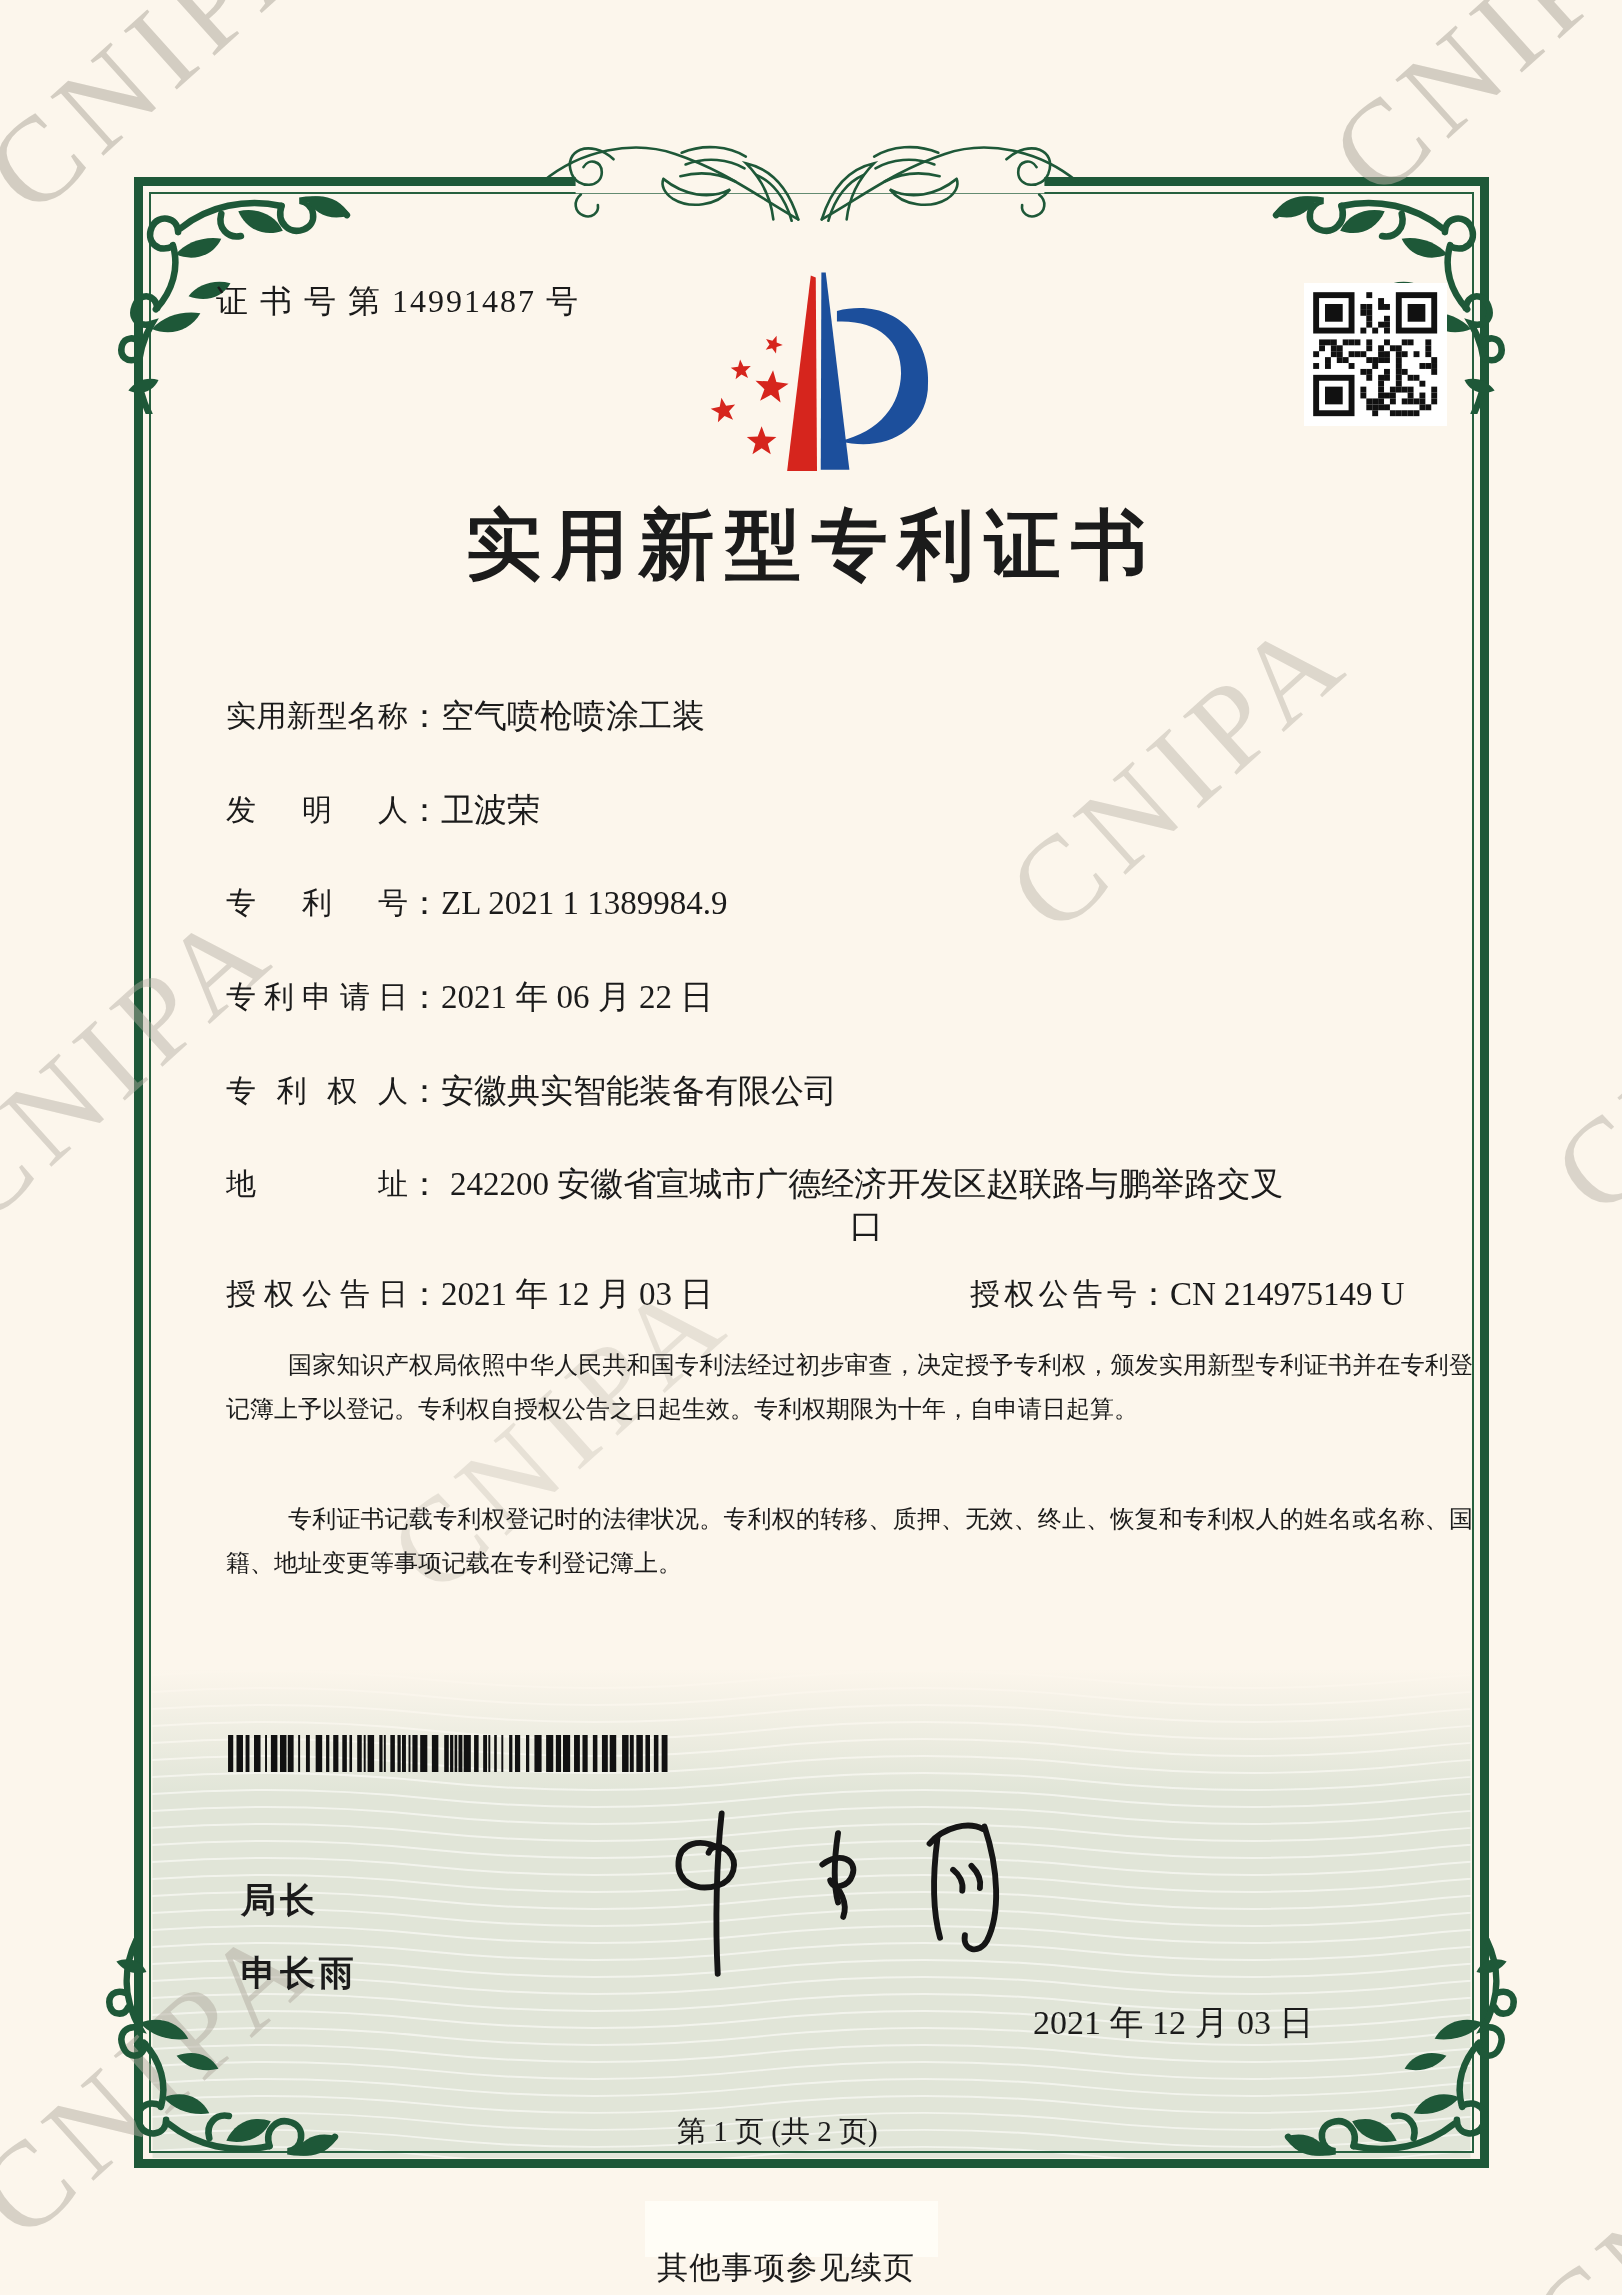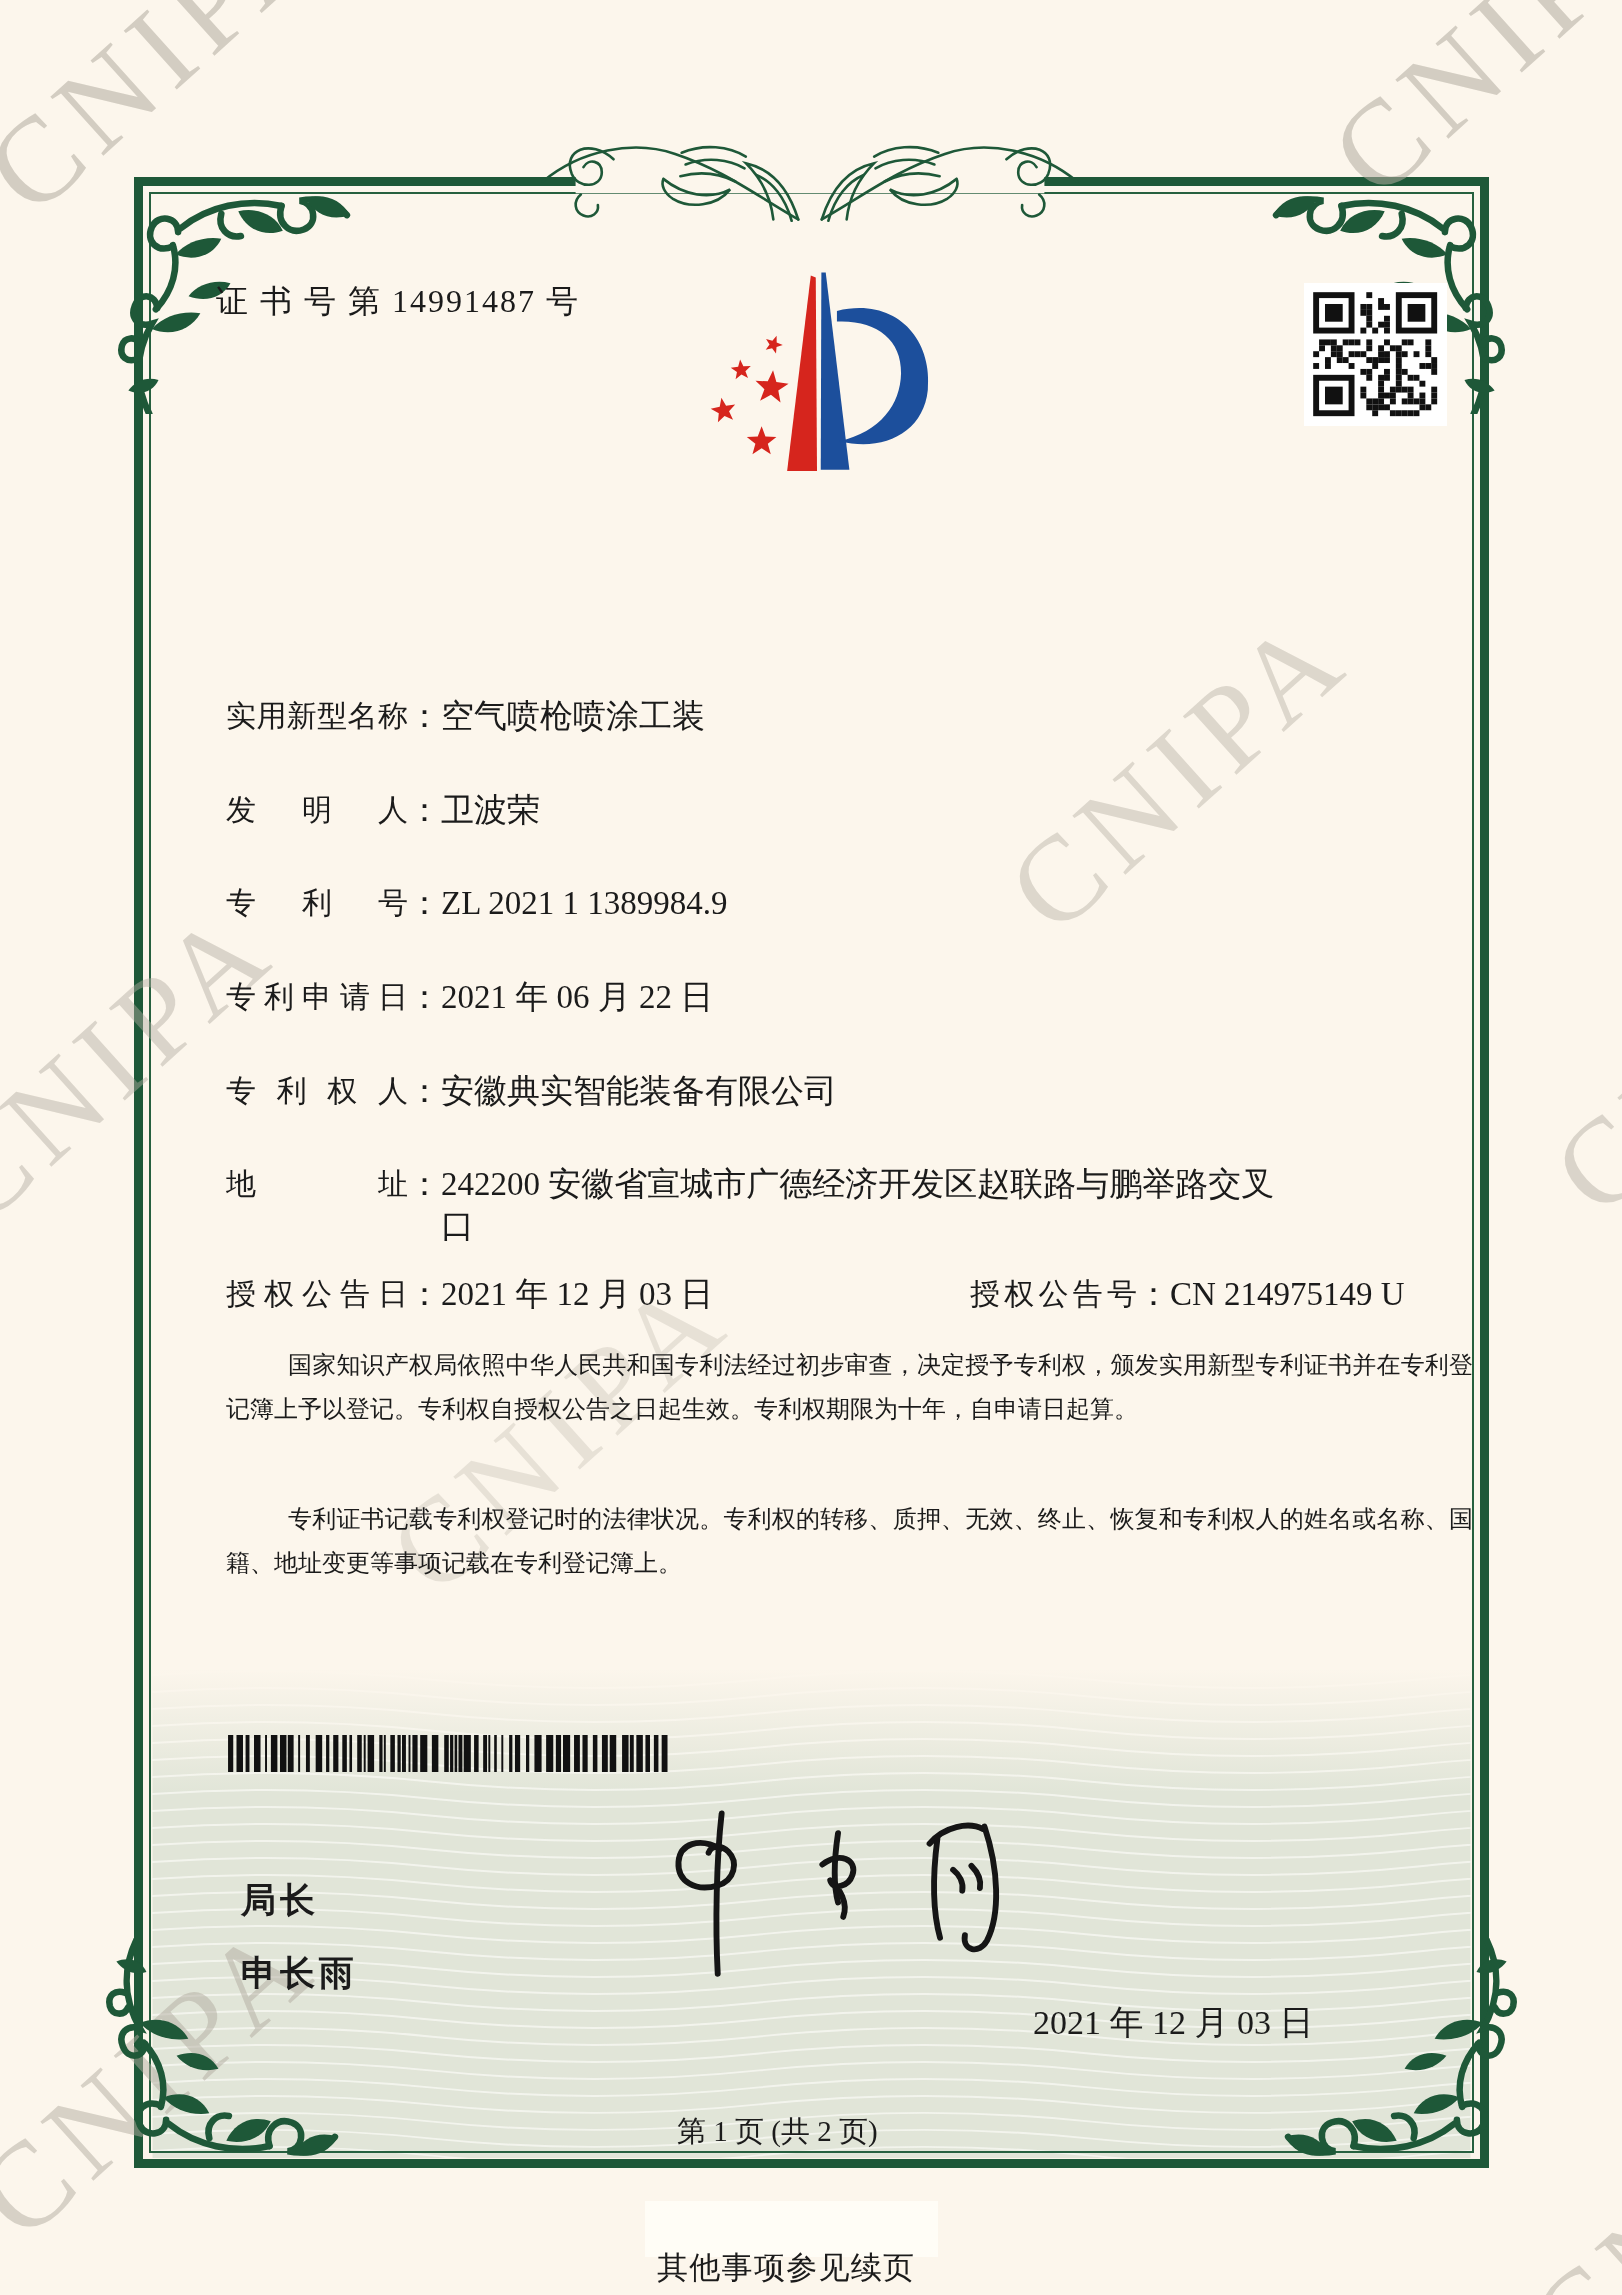--- a/index.html
+++ b/index.html
@@ -16,21 +16,21 @@
   .top-orn{position:absolute;left:535px;top:116px;z-index:4;}
   .corner{position:absolute;z-index:4;}
   .cert-no{position:absolute;left:216px;top:280px;font-size:32px;letter-spacing:2px;z-index:4;}
   .logo{position:absolute;left:695px;top:260px;z-index:4;}
   .qr{position:absolute;left:1304px;top:283px;width:143px;height:143px;background:#fff;z-index:4;}
   .title{position:absolute;left:0;top:495px;width:1623px;text-align:center;font-size:76px;
          font-weight:bold;letter-spacing:10.5px;z-index:4;}
   .row{position:absolute;left:226px;display:flex;align-items:flex-start;font-size:33px;z-index:4;line-height:1.28;}
   .row .lab{width:182px;display:flex;justify-content:space-between;font-size:30px;line-height:1.4;}
   .row .colon{width:33px;}
-  .row .val{white-space:pre-wrap;}
+  .row .val{white-space:pre-wrap;text-align:center;}
   .row .val.addr{width:851px;line-height:42px;}
   .row2{position:absolute;display:flex;align-items:flex-start;font-size:33px;z-index:4;line-height:1.28;}
   .row2 .lab{width:167px;display:flex;justify-content:space-between;font-size:30px;line-height:1.4;}
   .row2 .colon{width:33px;}
   .para{position:absolute;left:226px;width:1247px;font-size:24px;line-height:44px;
         text-align:justify;text-indent:62px;z-index:4;}
   .barcode{position:absolute;left:226px;top:1735px;z-index:4;}
   .chief{position:absolute;left:241px;font-family:"Liberation Sans","DejaVu Sans",sans-serif;
          font-weight:600;font-size:35px;z-index:4;letter-spacing:3.9px;}
   .sig{position:absolute;left:622px;top:1807px;z-index:5;}
@@ -328,20 +328,21 @@
         <rect x="185" y="185" width="9" height="9" fill="#111"></rect>
         <rect x="104" y="194" width="9" height="9" fill="#111"></rect>
         <rect x="131" y="194" width="9" height="9" fill="#111"></rect>
         <rect x="140" y="194" width="9" height="9" fill="#111"></rect>
         <rect x="149" y="194" width="9" height="9" fill="#111"></rect>
         <rect x="158" y="194" width="9" height="9" fill="#111"></rect>
         <rect x="167" y="194" width="9" height="9" fill="#111"></rect>
       </svg>
   </div>
 
+  <div class="title">实用新型专利证书</div>
 
   <div class="row" style="top:695px">
     <div class="lab">
         <span>实</span>
         <span>用</span>
         <span>新</span>
         <span>型</span>
         <span>名</span>
         <span>称</span>
       </div>

